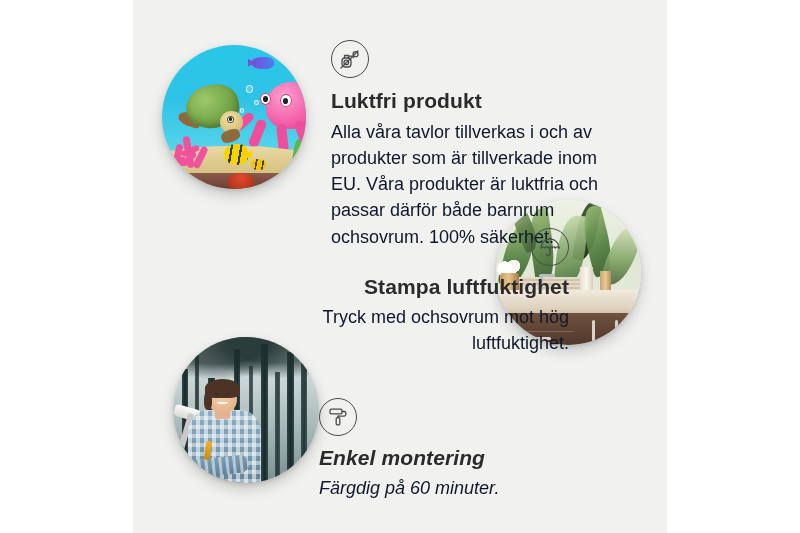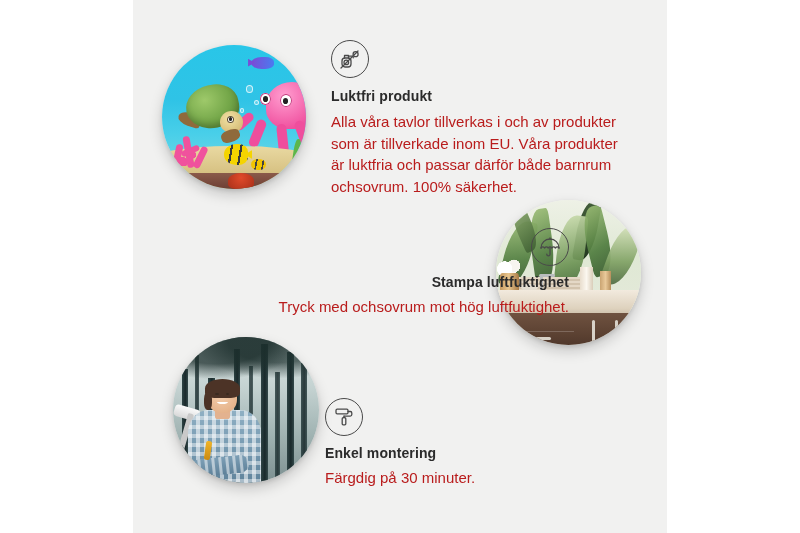--- a/index.html
+++ b/index.html
@@ -329,40 +329,40 @@
   .feature { position:absolute; }
 
   .icon-circle {
     width:38px; height:38px; border-radius:50%;
     border:1.6px solid #4a4a4a;
     display:flex; align-items:center; justify-content:center;
   }
   .icon-circle svg { display:block; }
 
   .f-title {
-    font-size:14px; font-weight:bold; color:#2b2b2b;
+    font-size:21px; font-weight:bold; color:#2b2b2b;
     letter-spacing:.1px; line-height:1.2;
   }
   .f-desc {
-    font-size:15px; color:#b91c1c; line-height:1.45;
+    font-size:18px; color:#0f172a; line-height:1.45;
   }
 
   
   #feature-odourless { left:198px; top:40px; width:298px; }
   #feature-odourless .icon-circle { margin-bottom:10px; }
   #feature-odourless .f-title { margin-bottom:6px; }
 
   
   #feature-waterproof { left:88px; top:228px; width:348px; text-align:right; }
   #feature-waterproof .icon-wrap { display:flex; justify-content:flex-end; }
   #feature-waterproof .icon-circle { margin-bottom:8px; }
   #feature-waterproof .f-title { margin-bottom:5px; }
 
   
-  #feature-mounting { left:192px; top:398px; width:300px; }
+  #feature-mounting { left:186px; top:398px; width:300px;font-style:italic; }
   #feature-mounting .icon-circle { margin-bottom:9px; }
   #feature-mounting .f-title { margin-bottom:5px; }
 </style>
 </head>
 <body>
 
 <div class="stage">
 
   <div class="panel">
 
@@ -491,17 +491,17 @@
         <div class="icon-circle">
           <svg width="24" height="24" viewBox="0 0 24 24" fill="none" stroke="#4a4a4a" stroke-width="1.3" stroke-linecap="round" stroke-linejoin="round">
             <rect x="4" y="4.2" width="12" height="4.6" rx="1.2"></rect>
             <path d="M16 6.5h2.3a1.5 1.5 0 0 1 1.5 1.5v1.6a1.5 1.5 0 0 1-1.5 1.5H12"></path>
             <path d="M12 11.1v1.6"></path>
             <rect x="10.2" y="12.7" width="3.6" height="7.1" rx="1"></rect>
           </svg>
         </div>
       </div>
       <div class="f-title">Enkel montering</div>
-      <div class="f-desc">Färgdig på 30 minuter.</div>
+      <div class="f-desc">Färgdig på 60 minuter.</div>
     </div>
 
   </div>
 </div>
 
 </body></html>

